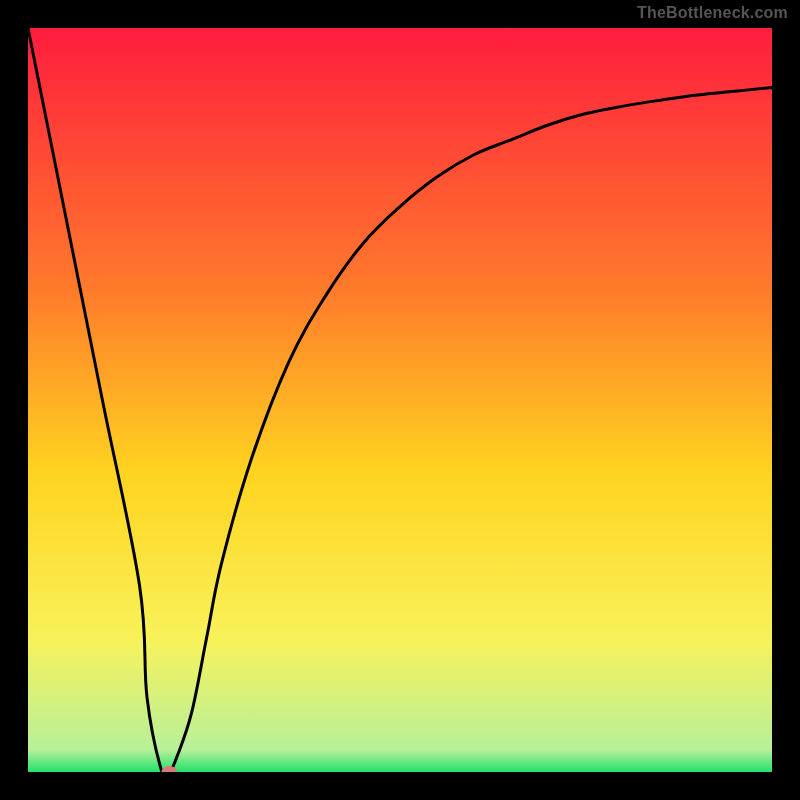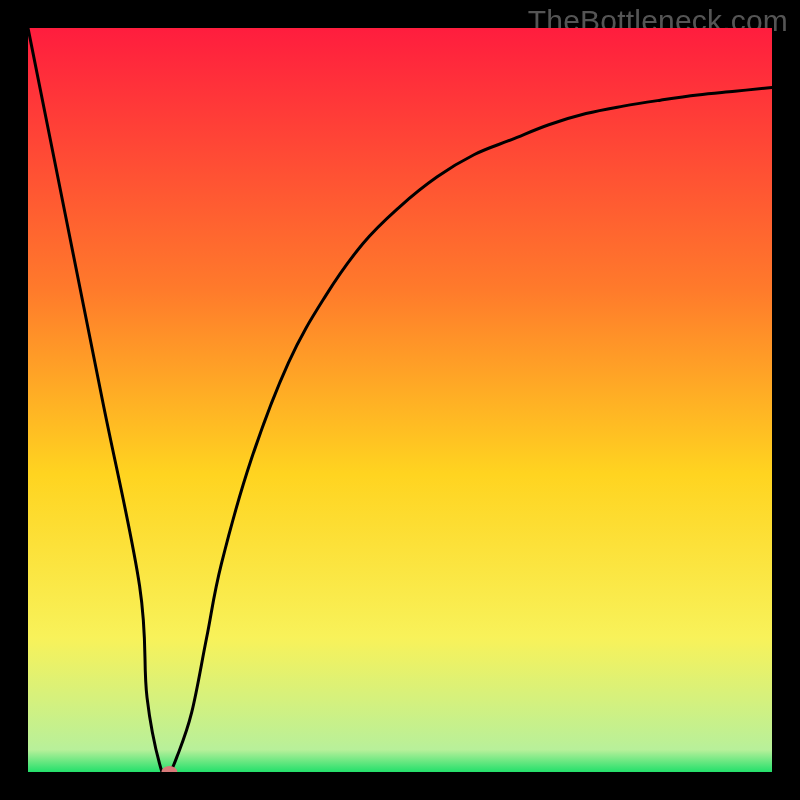--- a/index.html
+++ b/index.html
@@ -15,22 +15,22 @@
     position: relative;
     width: 800px;
     height: 800px;
     background: #000;
   }
   .watermark {
     position: absolute;
     top: 4px;
     right: 12px;
     color: #555;
-    font-size: 30px;
-    font-weight: 400;
+    font-size: 16px;
+    font-weight: 700;
     letter-spacing: 0.2px;
     user-select: none;
   }
   .plot {
     position: absolute;
     left: 28px;
     top: 28px;
     width: 744px;
     height: 744px;
     overflow: hidden;

